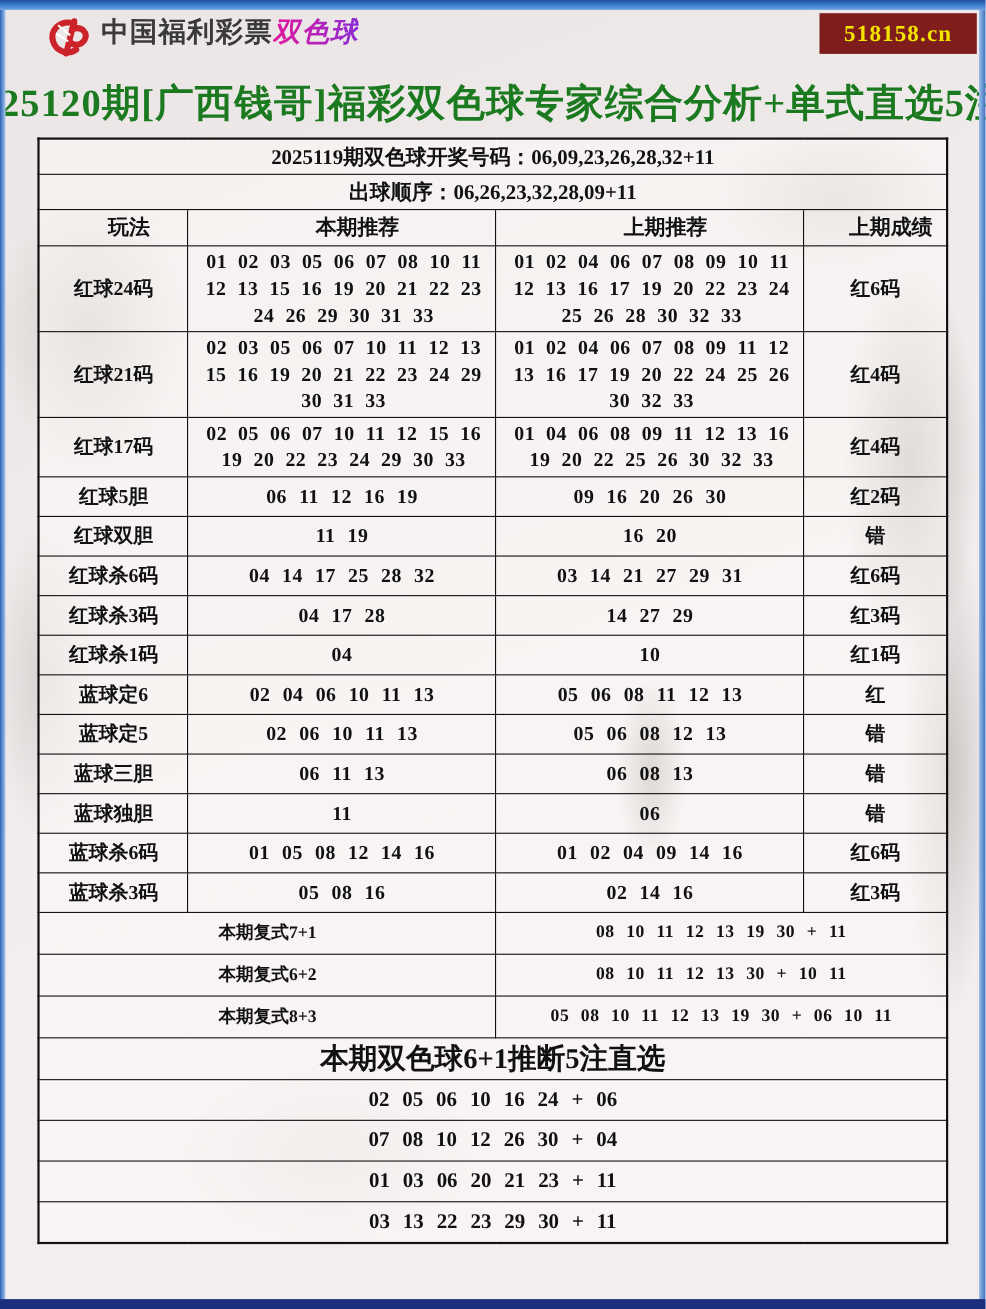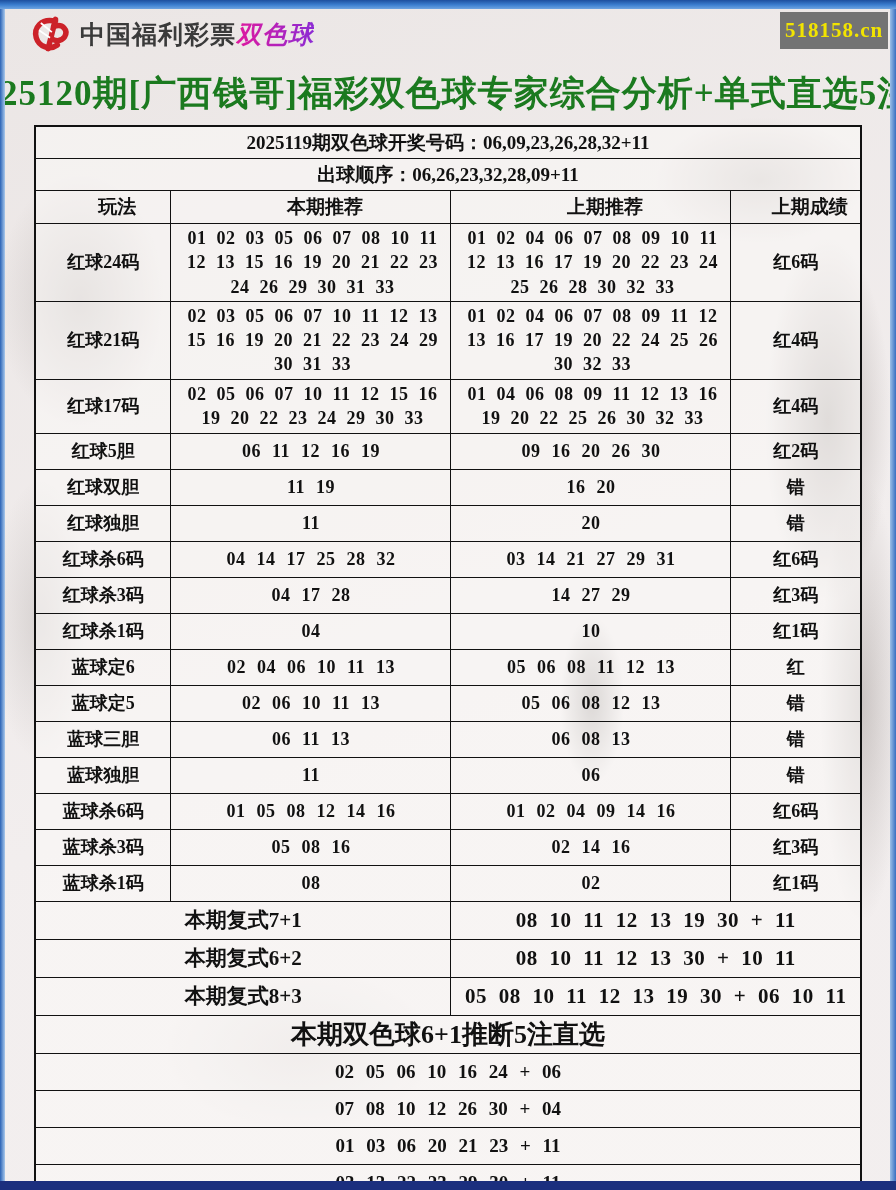--- a/index.html
+++ b/index.html
@@ -26,29 +26,29 @@
       radial-gradient(46px 120px at 592px 700px, rgba(95,88,84,.42), rgba(95,88,84,0) 70%),
       radial-gradient(120px 180px at 80px 300px, rgba(130,122,118,.28), rgba(130,122,118,0) 70%),
       radial-gradient(70px 200px at 40px 620px, rgba(130,122,118,.22), rgba(130,122,118,0) 70%),
       radial-gradient(150px 90px at 760px 180px, rgba(135,125,120,.25), rgba(135,125,120,0) 70%),
       radial-gradient(200px 120px at 300px 1050px, rgba(150,140,135,.15), rgba(150,140,135,0) 70%),
       linear-gradient(160deg, rgba(228,222,220,.5), rgba(244,240,240,.2) 60%);
   }
 
   
   .header{position:relative;z-index:2;height:52px;padding-top:12px;}
-  .logo{position:absolute;left:28px;top:12px;display:flex;align-items:center;cursor:pointer;}
+  .logo{position:absolute;left:40px;top:12px;display:flex;cursor:pointer;}
   .logo-mark{width:44px;height:44px;margin-right:8px;}
   .logo-text{font-family:"Liberation Sans","DejaVu Sans",sans-serif;
     font-weight:bold;font-size:25px;color:#3a3a3a;letter-spacing:1px;}
   .logo-brand{font-style:italic;font-weight:bold;
     background:linear-gradient(90deg,#e0189e,#8c2bd4);
     -webkit-background-clip:text;background-clip:text;color:transparent;}
-  .badge{position:absolute;right:8px;top:12px;width:108px;height:37px;
-    background:#737373;color:#f2e400;font-size:21px;font-weight:bold;
+  .badge{position:absolute;right:8px;top:12px;width:143px;height:37px;
+    background:#7f1d1d;color:#f2e400;font-size:21px;font-weight:bold;
     display:flex;align-items:center;justify-content:center;letter-spacing:1px;cursor:pointer;}
 
   
   .page-title{position:relative;z-index:2;margin:6px 0 8px 0;text-align:center;
     font-size:35px;font-weight:bold;color:#1b7a1f;letter-spacing:1px;white-space:nowrap;}
 
   
   table.main{position:relative;z-index:2;border-collapse:collapse;table-layout:fixed;
     width:826px;margin:0 auto;border:2px solid #111;}
   col.c1{width:136px;} col.c2{width:280px;} col.c3{width:280px;} col.c4{width:130px;}
@@ -56,21 +56,21 @@
     text-align:center;vertical-align:middle;color:#111;
     font-weight:bold;padding:1px 4px;}
   .info-row td{height:29px;font-size:19px;margin-top:28px;}
   .head-row th{height:30px;font-size:19px;padding-left:32px;}
   td.label{font-size:18px;}
   td.nums{font-size:18px;word-spacing:6px;letter-spacing:.5px;line-height:1.35;}
   td.nums.wrap{text-align:center;padding:2px 2px 2px 5px;word-spacing:5px;}
   tr.std td{height:33px;}
   tr.h-lg td{height:71px;text-align:center;}
   tr.h-md td{height:49px;}
-  tr.fushi td{height:35px;font-size:21px;}
+  tr.fushi td{height:35px;font-size:16px;}
   tr.final-title td{height:31px;font-size:26px;}
   tr.pick td{height:34px;font-size:19px;word-spacing:7px;}
 </style>
 </head>
 <body>
 
 <div class="watermark"></div>
 <div class="topbar"></div>
 <div class="leftedge"></div>
 <div class="rightedge"></div>
@@ -140,26 +140,20 @@
       <td class="nums">09 16 20 26 30</td>
       <td class="label">红2码</td>
     </tr>
     <tr class="std">
       <td class="label">红球双胆</td>
       <td class="nums">11 19</td>
       <td class="nums">16 20</td>
       <td class="label">错</td>
     </tr>
     <tr class="std">
-      <td class="label">红球独胆</td>
-      <td class="nums">11</td>
-      <td class="nums">20</td>
-      <td class="label">错</td>
-    </tr>
-    <tr class="std">
       <td class="label">红球杀6码</td>
       <td class="nums">04 14 17 25 28 32</td>
       <td class="nums">03 14 21 27 29 31</td>
       <td class="label">红6码</td>
     </tr>
     <tr class="std">
       <td class="label">红球杀3码</td>
       <td class="nums">04 17 28</td>
       <td class="nums">14 27 29</td>
       <td class="label">红3码</td>
@@ -199,26 +193,20 @@
       <td class="nums">01 05 08 12 14 16</td>
       <td class="nums">01 02 04 09 14 16</td>
       <td class="label">红6码</td>
     </tr>
     <tr class="std">
       <td class="label">蓝球杀3码</td>
       <td class="nums">05 08 16</td>
       <td class="nums">02 14 16</td>
       <td class="label">红3码</td>
     </tr>
-    <tr class="std">
-      <td class="label">蓝球杀1码</td>
-      <td class="nums">08</td>
-      <td class="nums">02</td>
-      <td class="label">红1码</td>
-    </tr>
 
     <tr class="fushi">
       <td colspan="2">本期复式7+1</td>
       <td colspan="2" class="nums">08 10 11 12 13 19 30 + 11</td>
     </tr>
     <tr class="fushi">
       <td colspan="2">本期复式6+2</td>
       <td colspan="2" class="nums">08 10 11 12 13 30 + 10 11</td>
     </tr>
     <tr class="fushi">

